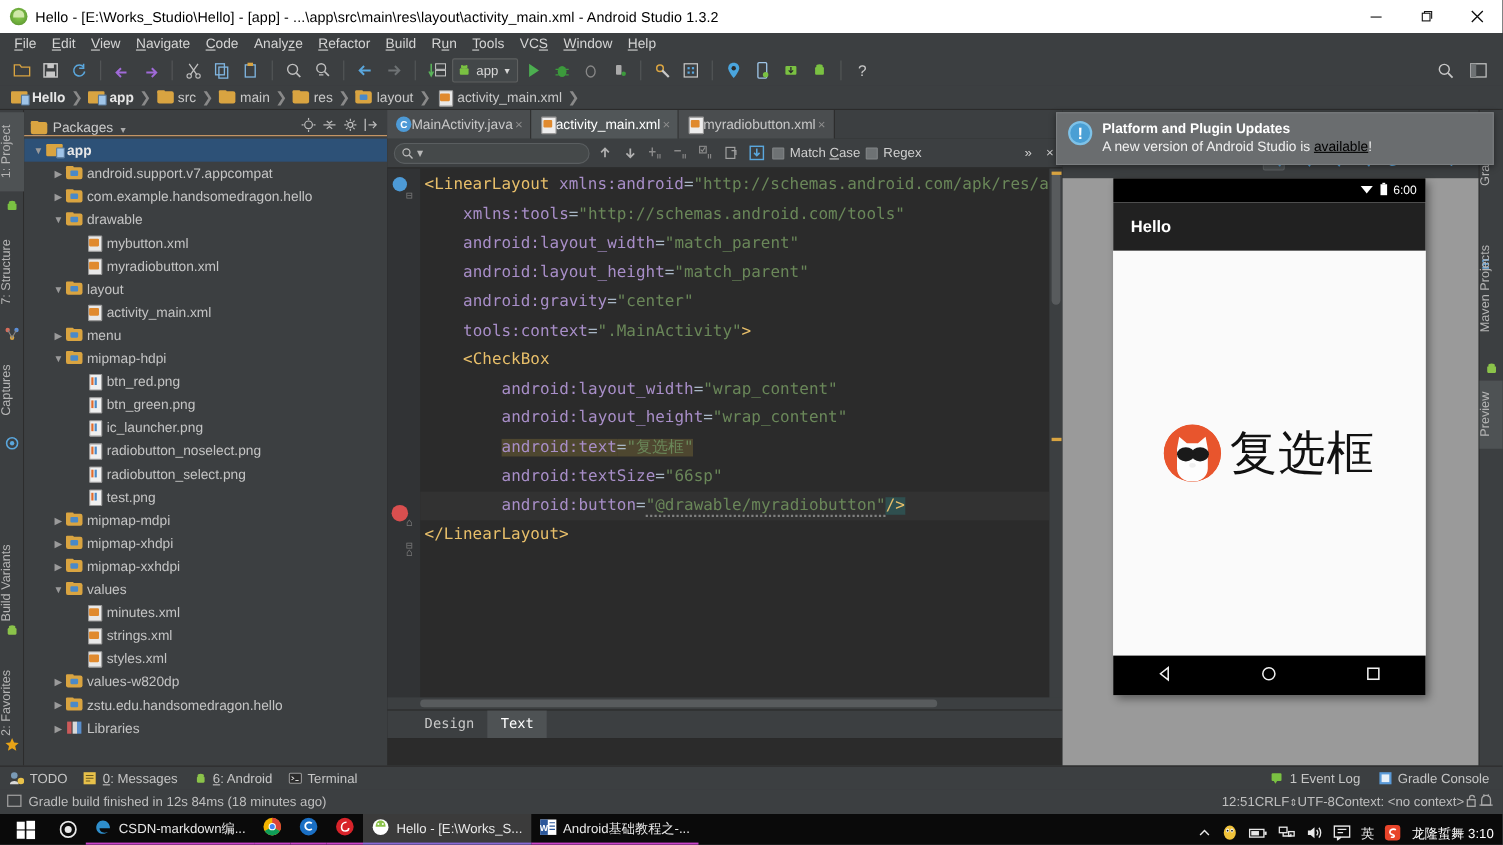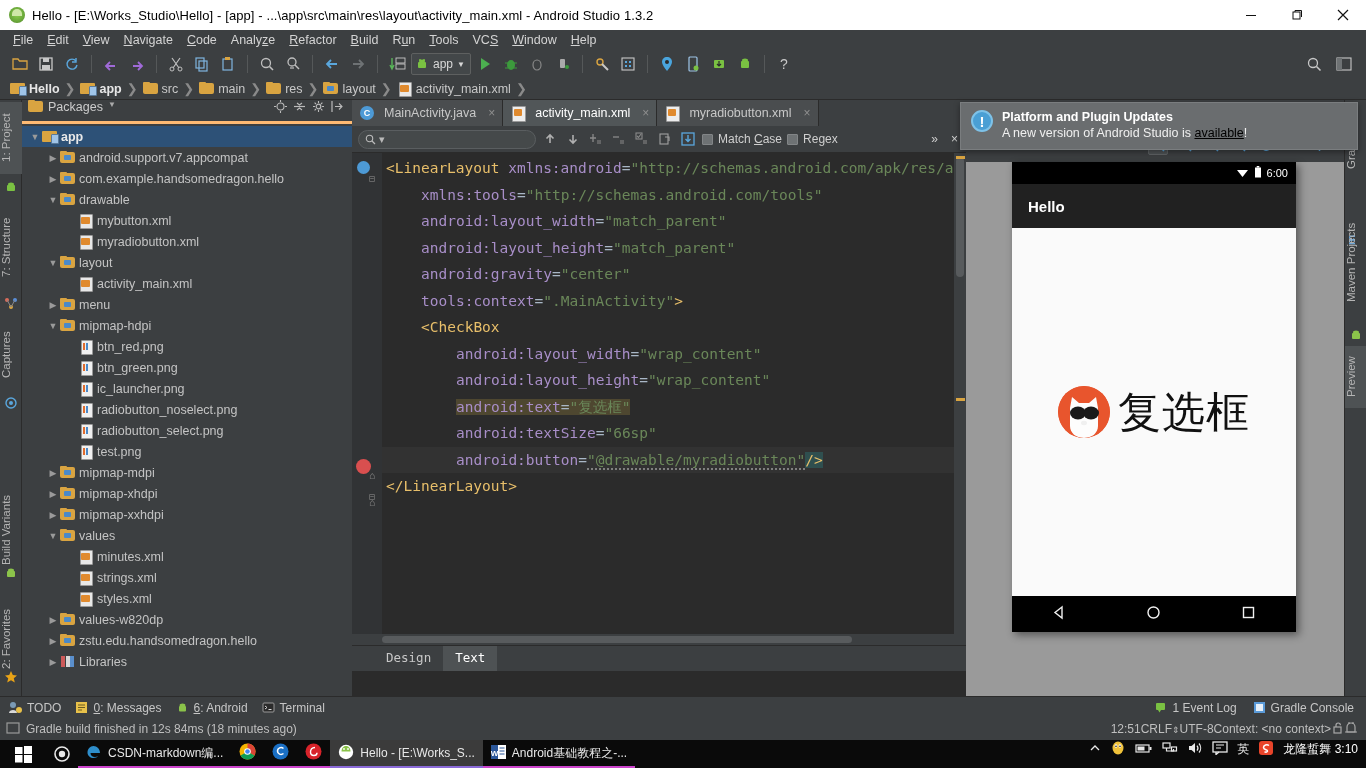--- a/index.html
+++ b/index.html
@@ -86,22 +86,22 @@
     position:absolute; right:0; top:100px; width:22px; height:596px;
     background:#3c3f41; border-left:1px solid #2b2b2b;
   }
 
   
   .projpanel {
     position:absolute; left:22px; top:100px; width:330px; height:596px;
     background:#3c3f41; display:flex; flex-direction:column;
   }
   .proj-head {
-    height:24px; display:flex; align-items:flex-start; padding:0 4px 16px 6px; gap:5px;
-    border-bottom:3px solid #fdba74;
+    height:24px; display:flex; align-items:flex-end; padding:0 4px 0 6px; gap:5px;
+    border-bottom:1px solid #fdba74;
   }
   .proj-head .lbl{ font-size:12.5px; color:#cccccc; }
   .proj-head .right{ margin-left:auto; display:flex; align-items:center; gap:6px; padding-right:4px;}
   .tree { flex:1; overflow:hidden; padding-top:2px; background:#3c3f41; position:relative; }
   .trow {
     height:21px; display:flex; align-items:center; font-size:12.5px; color:#c4c4c4;
     white-space:nowrap; padding-right:4px;
   }
   .trow.sel { background:#2d5177; color:#ffffff; }
   .tarrow { width:14px; text-align:center; color:#9a9a9a; font-size:9px; flex:0 0 14px;}
@@ -146,21 +146,21 @@
   .ficon.module:after{
     content:""; position:absolute; left:9px; top:4px; width:6px;height:8px;background:#9fc4e8;border:1px solid #5a7a9a;border-radius:1px;
   }
 
   
   .editorzone{
     position:absolute; left:352px; top:100px; width:614px; height:596px; background:#2b2b2b;
   }
   .tabbar{ height:26px; background:#3c3f41; display:flex; align-items:stretch; }
   .etab{
-    display:flex; align-items:center; gap:10px; padding:0 7px 0 8px; font-size:12.5px;
+    display:flex; align-items:center; gap:0; padding:0 7px 0 8px; font-size:12.5px;
     color:#c8c8c8; border-right:1px solid #2b2b2b; background:#4a4d4f; position:relative;
   }
   .etab.active{ background:#515658; color:#ffffff; }
   .etab .x{ color:#8f8f8f; font-size:12px; margin-left:2px; }
   .tab-ico{ width:14px;height:14px; position:relative; flex:0 0 14px;}
   .tab-ico.java{ border-radius:50%; background:#4d9ad6; }
   .tab-ico.java:after{ content:"C"; position:absolute; inset:0; color:#fff; font-size:9px; text-align:center; line-height:14px; font-weight:bold;}
   .tab-ico.xml:before{ content:""; position:absolute; left:1px;top:0;width:12px;height:14px;background:#ededed;border:1px solid #999;border-radius:1px;}
   .tab-ico.xml:after{ content:""; position:absolute; left:3px;top:3px;width:8px;height:7px;background:#e08a2e;border-radius:1px;}
 
@@ -263,21 +263,21 @@
   .statusbar{
     position:absolute; left:0; top:718px; width:1366px; height:22px; background:#3c3f41;
     display:flex; align-items:center; padding-left:6px; font-size:12px; color:#bfbfbf; gap:0;
   }
   .sb-msg{ display:flex; align-items:center; gap:6px; }
   .sb-right{ margin-left:auto; display:flex; align-items:center; gap:0; padding-right:8px; }
 
   
   .taskbar{
     position:absolute; left:0; top:740px; width:1366px; height:28px; background:#0a0a0a;
-    display:flex; align-items:flex-start;
+    display:flex; align-items:flex-end;
   }
   .tb-start{ width:46px;height:28px; display:flex;align-items:center;justify-content:center; }
   .tb-ico{ width:32px;height:28px; display:flex;align-items:center;justify-content:center; }
   .tb-task{
     height:28px; display:flex; align-items:center; gap:6px; padding:0 8px; color:#e8e8e8; font-size:12px;
     border-bottom:2px solid transparent; max-width:190px; white-space:nowrap; overflow:hidden;
   }
   .tb-task.underline{ border-bottom-color:#cc44cc; }
   .tb-task.active{ background:#3b3b3b; border-bottom-color:#8a6ad8; }
   .tray{ margin-left:auto; display:flex; align-items:center; gap:9px; padding-right:8px; color:#e8e8e8; font-size:12px;}

